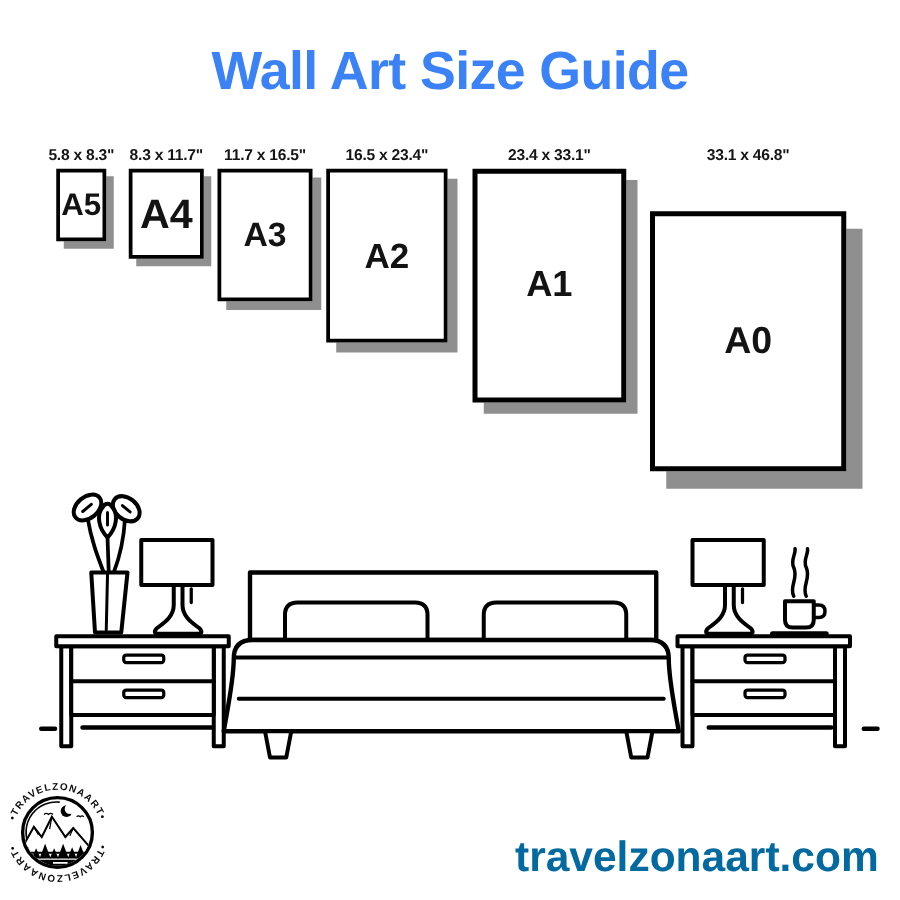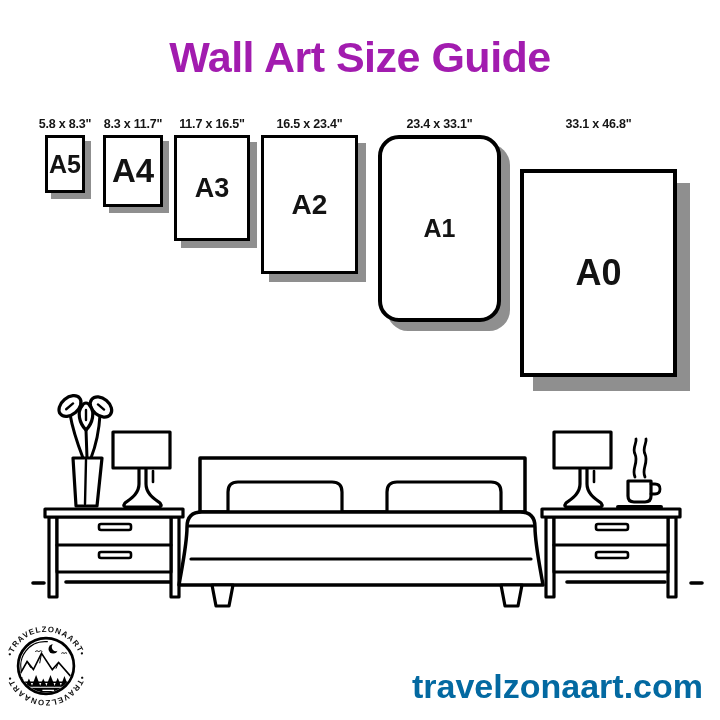--- a/index.html
+++ b/index.html
@@ -8,21 +8,21 @@
     position:relative;
     background:#ffffff;
     font-family:"Liberation Sans", sans-serif;
     overflow:hidden;
     color:#111;
   }
   .page-title {
     position:absolute; top:33px; left:0; right:0;
     text-align:center;
     font-size:43px; font-weight:bold; letter-spacing:-0.5px;
-    color:#a21caf;
+    color:#3b82f6;
   }
   
   .size-item { position:absolute; }
   .dim-label {
     position:absolute; bottom:100%; left:50%;
     transform:translateX(-50%);
     margin-bottom:4px;
     white-space:nowrap;
     font-size:12.5px; font-weight:bold; letter-spacing:-0.2px;
     color:#151515;
@@ -37,22 +37,22 @@
   .a5 { left:45px;  top:135px; width:40px;  height:58px; }
   .a4 { left:103px; top:135px; width:60px;  height:72px; }
   .a3 { left:174px; top:135px; width:76px;  height:106px; }
   .a2 { left:261px; top:135px; width:97px;  height:139px; }
   .a1 { left:378px; top:135px; width:123px; height:187px; }
   .a0 { left:520px; top:135px; width:157px; height:242px; }
   .a5 .paper { box-shadow:6px 6px 0 #8f8f8f;  font-size:25px; }
   .a4 .paper { box-shadow:6px 6px 0 #8f8f8f;  font-size:33px; }
   .a3 .paper { box-shadow:7px 7px 0 #8f8f8f;  font-size:27px;align-items:center; }
   .a2 .paper { box-shadow:8px 8px 0 #8f8f8f;  font-size:28px; border-width:3.5px; }
-  .a1 .paper { box-shadow:9px 9px 0 #8f8f8f;  font-size:25px; border-width:4px;border-radius:21px; }
-  .a0 .paper { box-shadow:13px 14px 0 #8f8f8f; font-size:36px; border-width:4px;margin-top:34px; }
+  .a1 .paper { box-shadow:9px 9px 0 #8f8f8f;  font-size:29px; border-width:4px; }
+  .a0 .paper { box-shadow:13px 14px 0 #8f8f8f; font-size:30px; border-width:4px;margin-top:34px; }
   
   .scene-svg { position:absolute; left:0; top:0; width:720px; height:720px; }
   .logo-svg  { position:absolute; left:1px; top:621px; width:90px; height:90px; }
   .logo-ring-text {
     font-family:"Liberation Sans", sans-serif;
     font-size:8.8px; font-weight:bold; letter-spacing:1.1px;
     fill:#0d0d0d;
   }
   .website-text {
     position:absolute; top:667px; right:17px;

